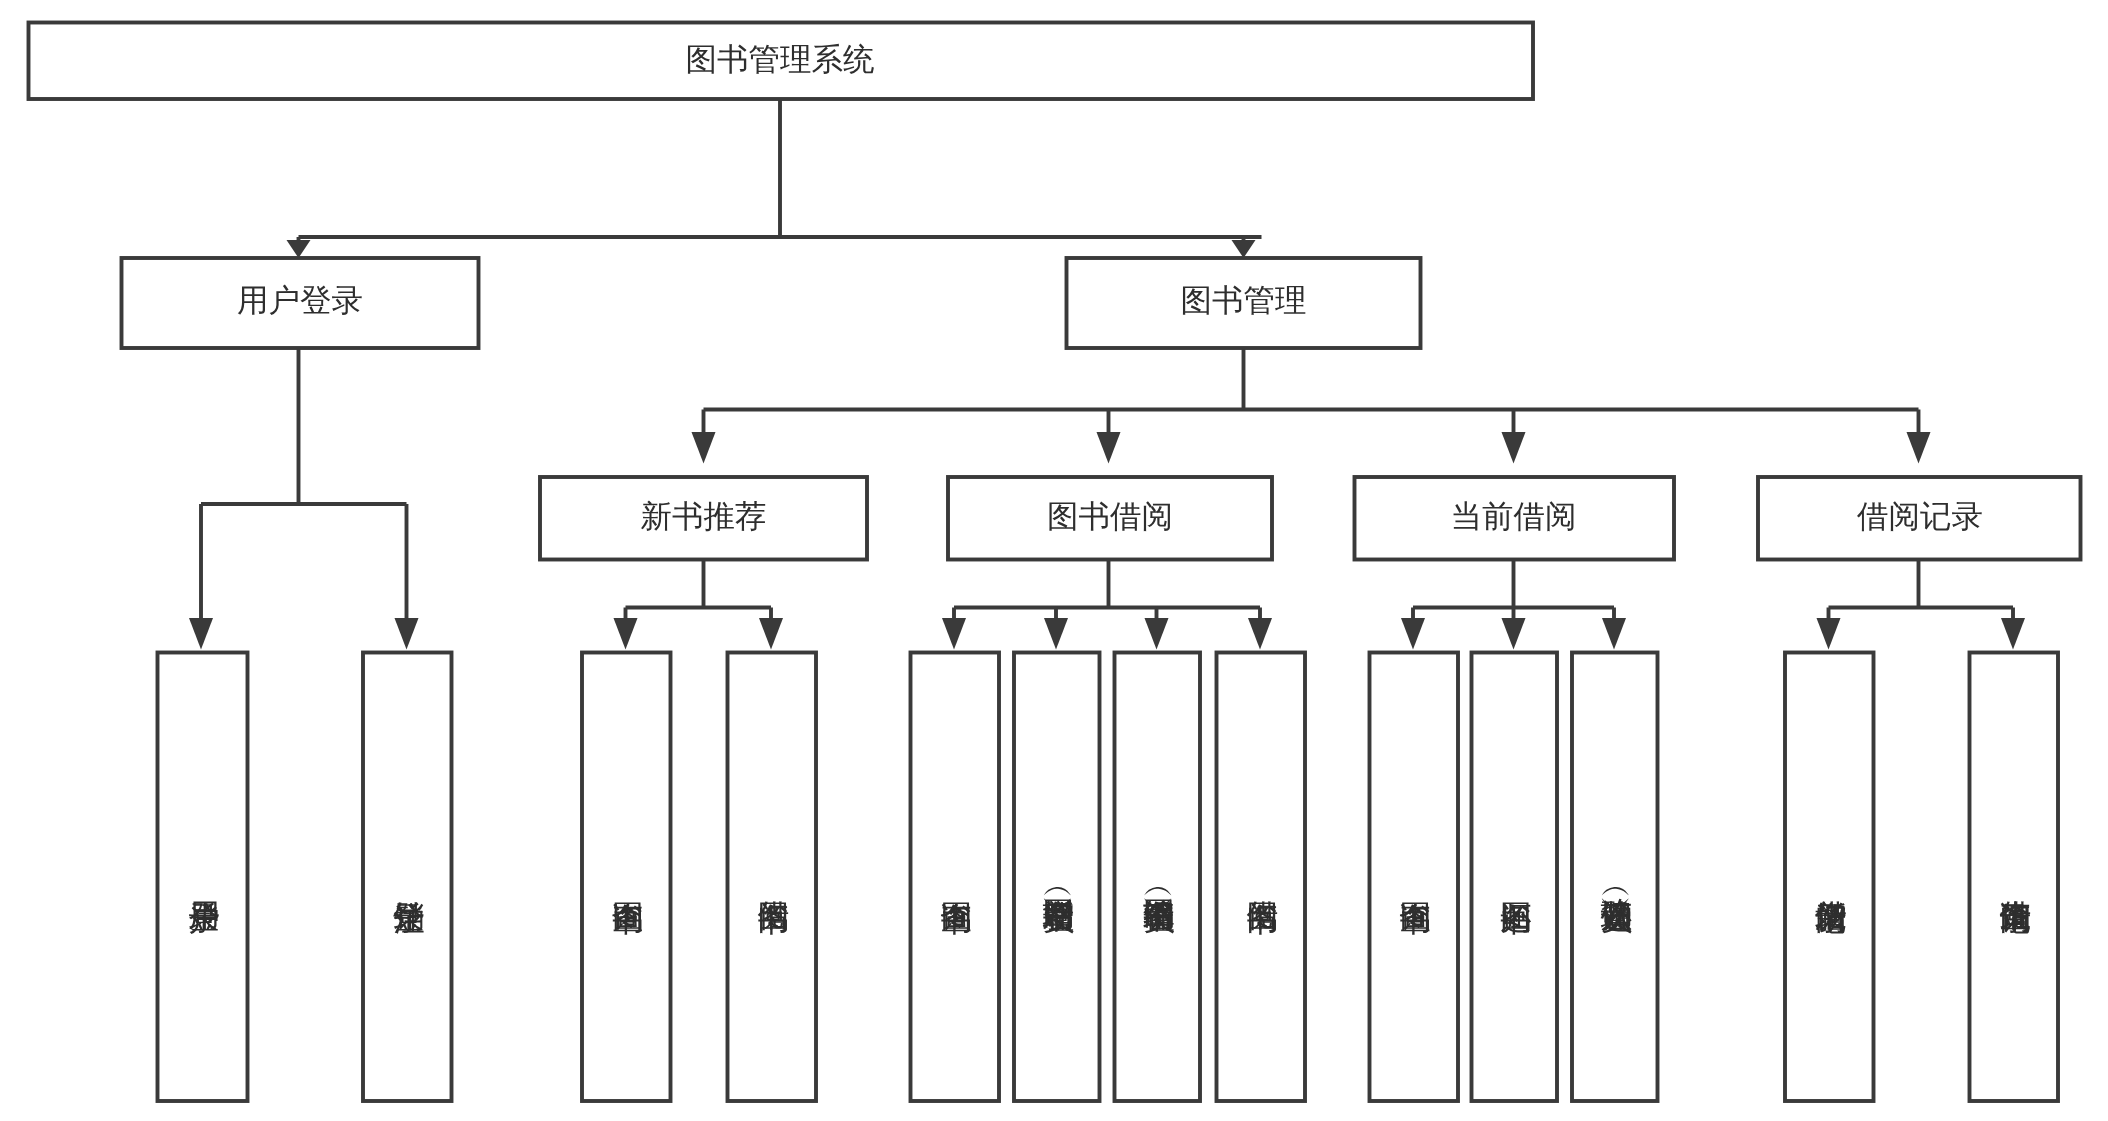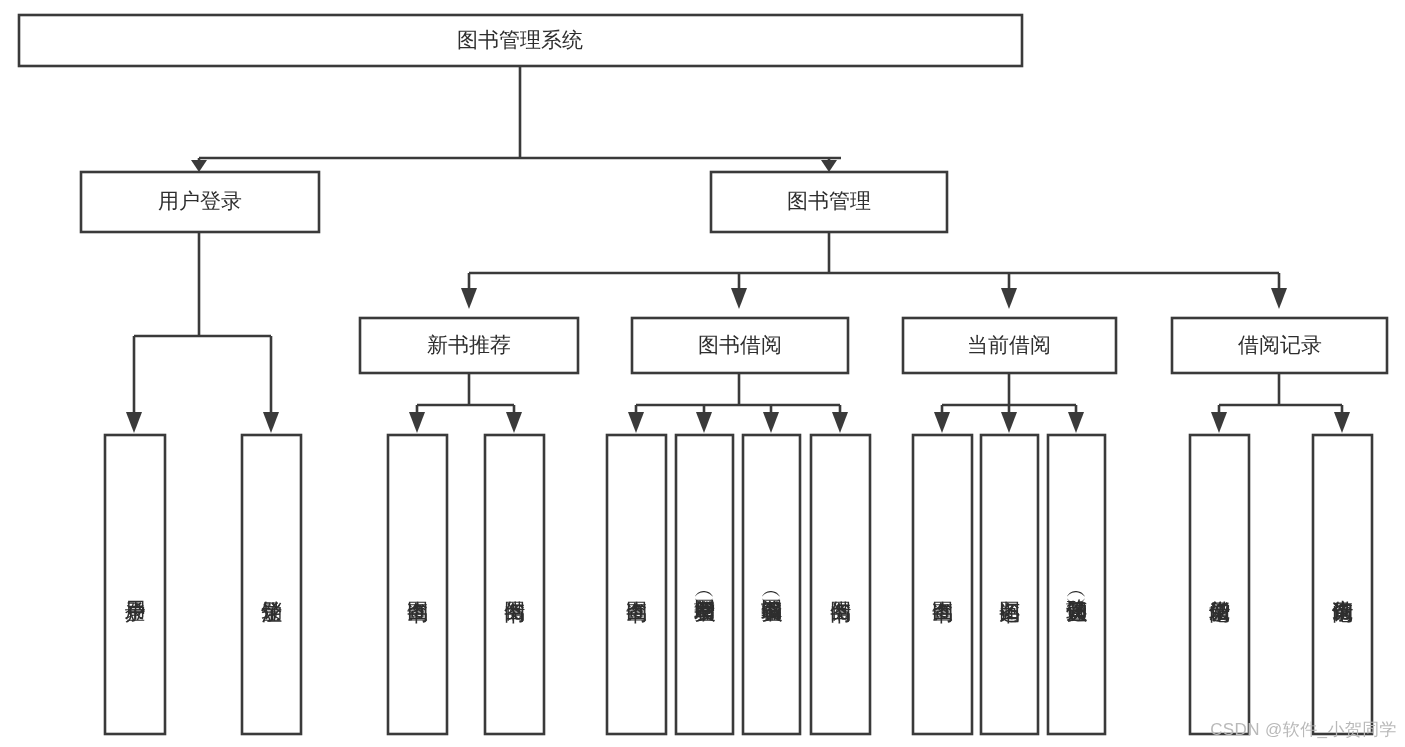--- a/index.html
+++ b/index.html
@@ -213,15 +213,14 @@
   <div class="node-label-v" style="left:607px; top:435px; width:59px; height:299px;">查询图书</div>
   <div class="node-label-v" style="left:676px; top:435px; width:57px; height:299px;">新增图书（管理员）</div>
   <div class="node-label-v" style="left:743px; top:435px; width:57px; height:299px;">编辑图书（管理员）</div>
   <div class="node-label-v" style="left:811px; top:435px; width:59px; height:299px;">借阅图书</div>
   <div class="node-label-v" style="left:913px; top:435px; width:59px; height:299px;">查询图书</div>
   <div class="node-label-v" style="left:981px; top:435px; width:57px; height:299px;">归还图书</div>
   <div class="node-label-v" style="left:1048px; top:435px; width:57px; height:299px;">确认归还（管理员）</div>
   <div class="node-label-v" style="left:1190px; top:435px; width:59px; height:299px;">新增借阅记录</div>
   <div class="node-label-v" style="left:1313px; top:435px; width:59px; height:299px;">查询借阅记录</div>
 
-  <div id="watermark">CSDN @软件_小贺同学</div>
 
 </div>
 
 </body></html>

